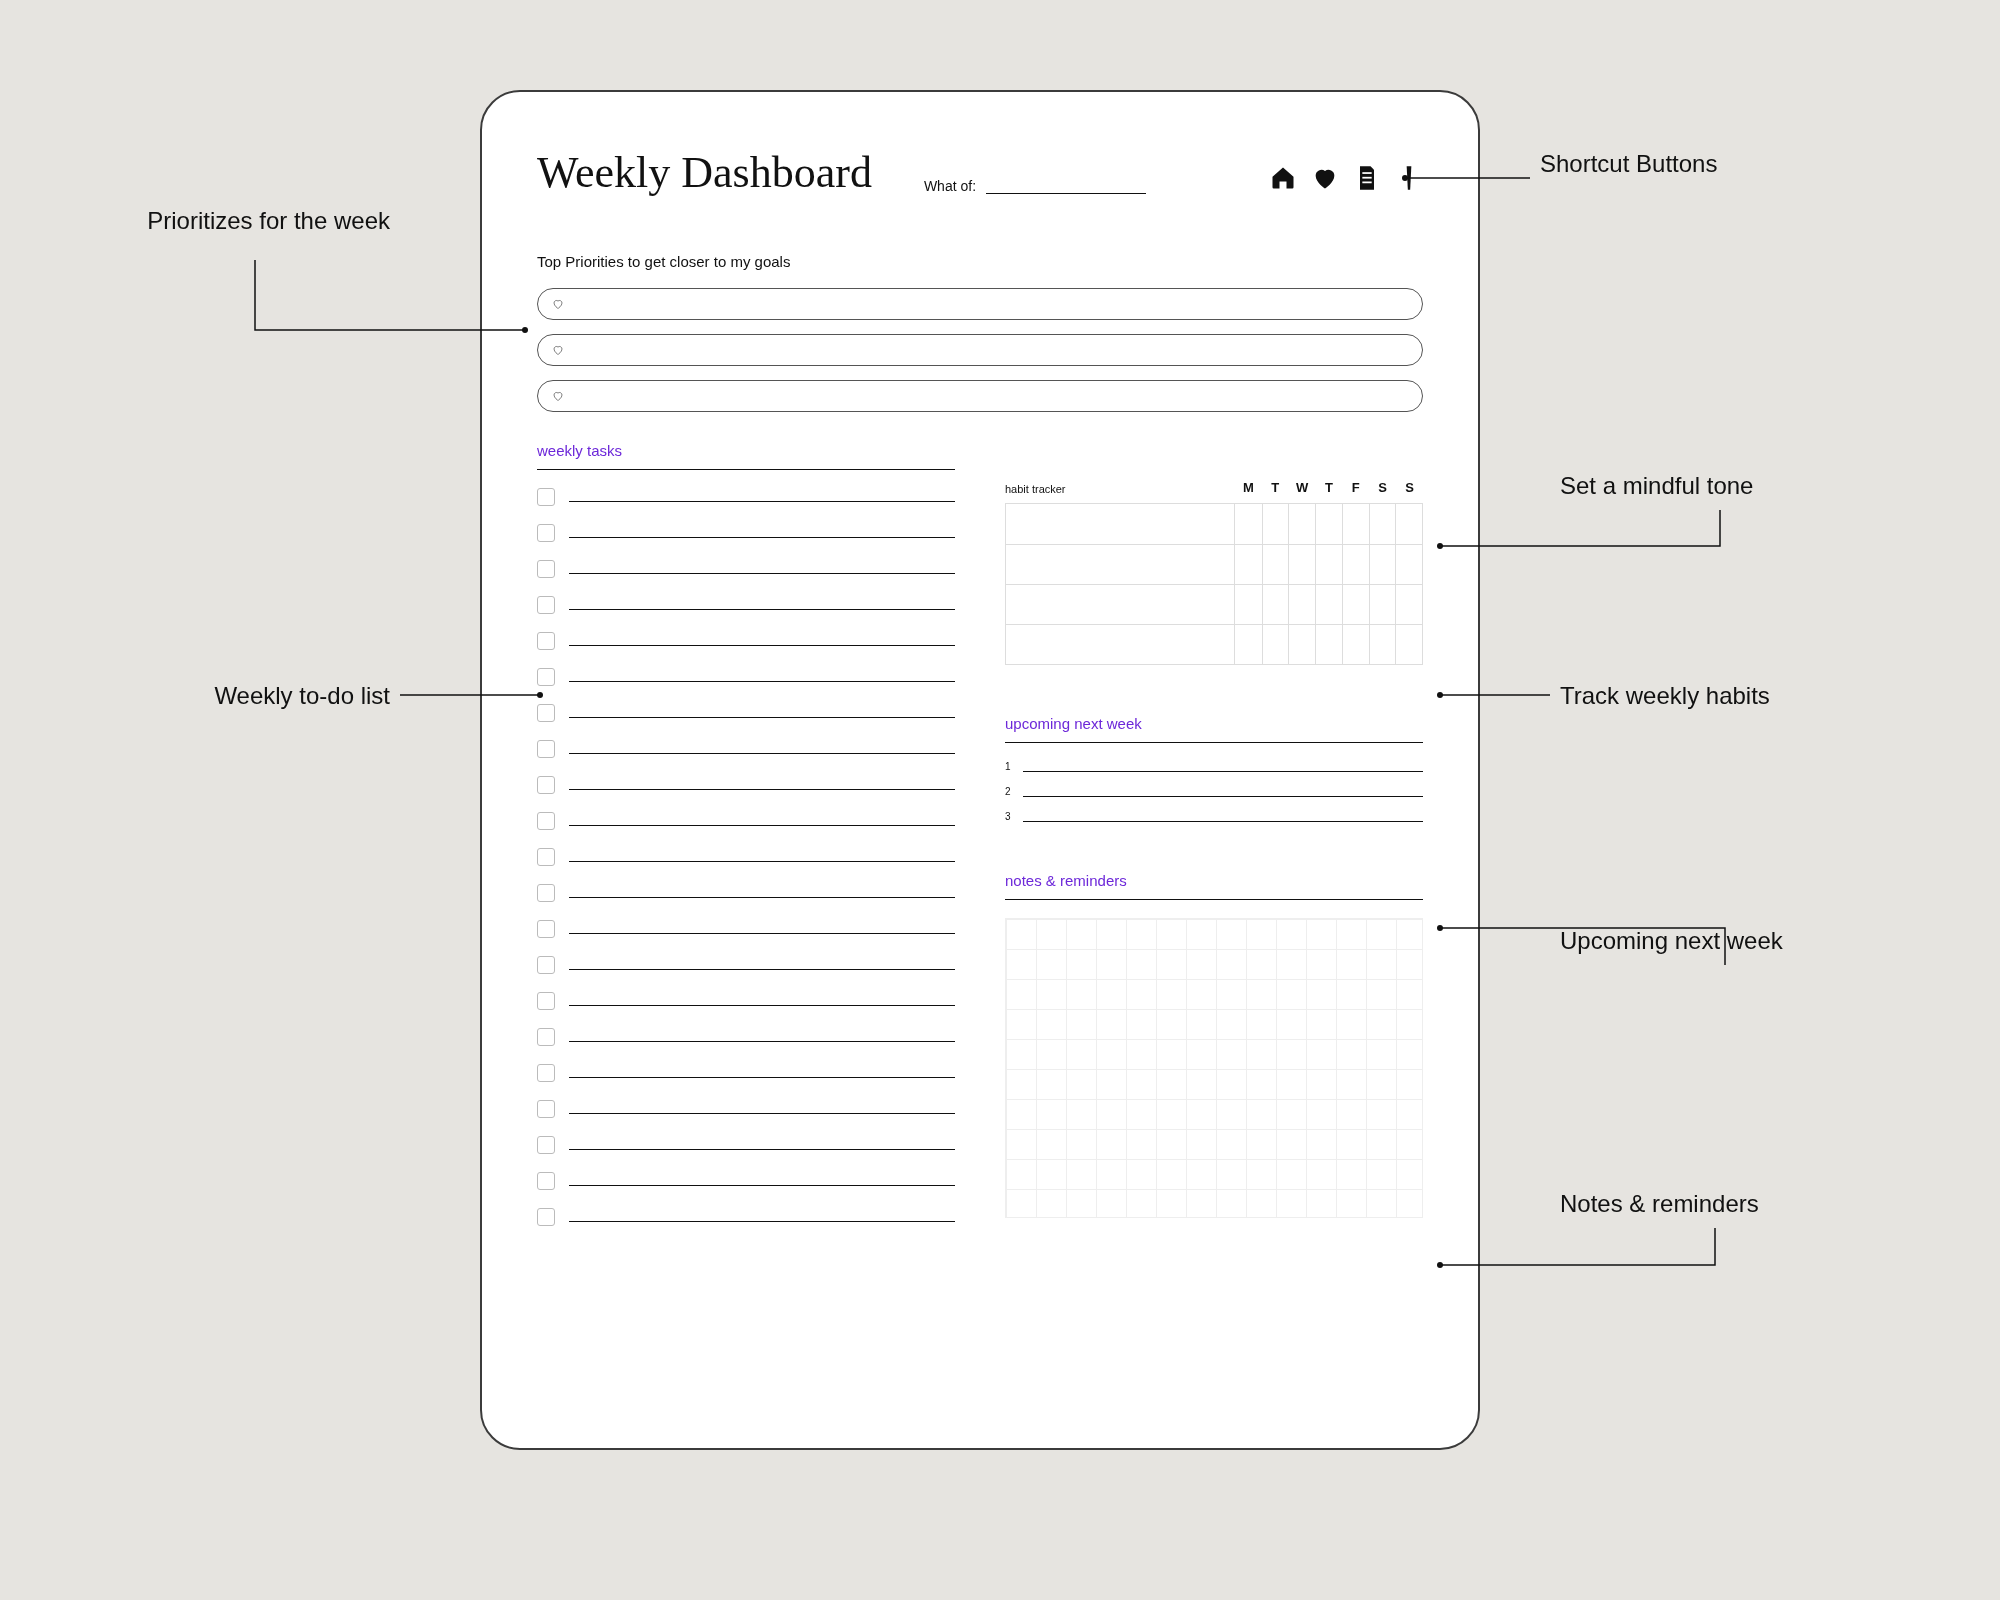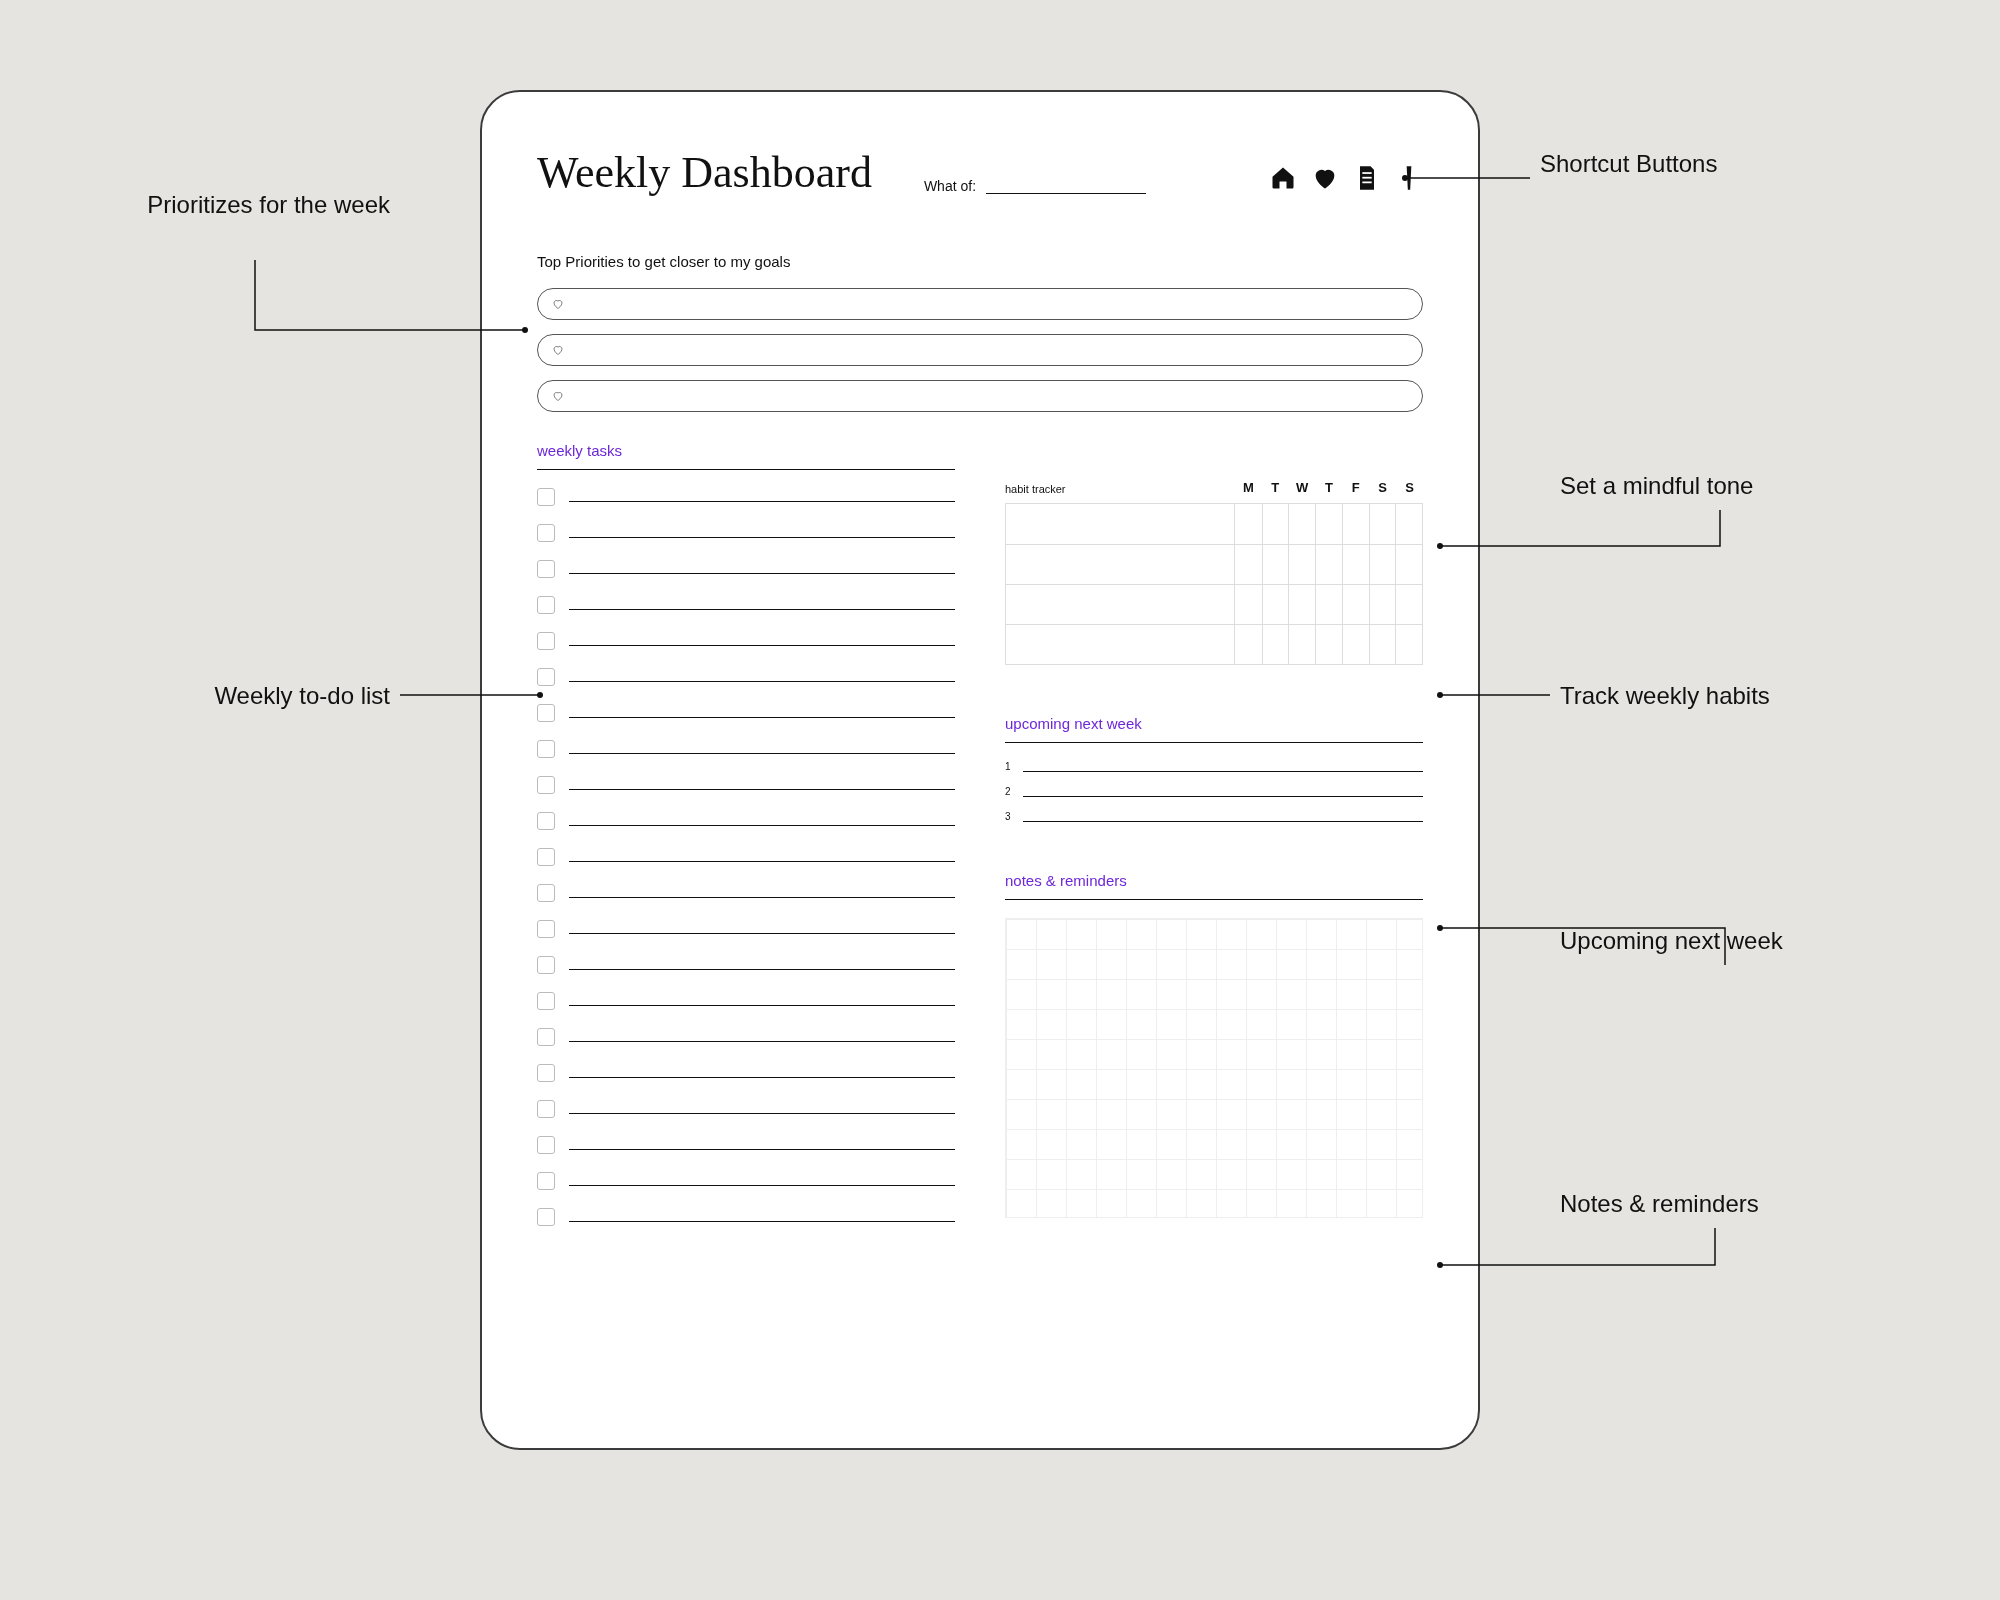--- a/index.html
+++ b/index.html
@@ -453,21 +453,21 @@
       <div class="notes-wrap">
         <div class="section-label">notes &amp; reminders</div>
         <div class="section-rule"></div>
         <div class="notes-grid"></div>
       </div>
 
     </div>
   </div>
 </div>
 
-<div class="callout left" style="left:70px;  top:189px; width:320px;">Prioritizes for the week</div>
+<div class="callout left" style="left:70px;  top:205px; width:320px;">Prioritizes for the week</div>
 <div class="callout left" style="left:70px;  top:680px; width:320px;">Weekly to-do list</div>
 <div class="callout right" style="left:1540px; top:148px;">Shortcut Buttons</div>
 <div class="callout right" style="left:1560px; top:470px;">Set a mindful tone</div>
 <div class="callout right" style="left:1560px; top:680px;">Track weekly habits</div>
 <div class="callout right" style="left:1560px; top:925px;">Upcoming next week</div>
 <div class="callout right" style="left:1560px; top:1188px;">Notes &amp; reminders</div>
 
 <svg class="leaders">
 
   <path d="M255 260 V330 H525"></path>

